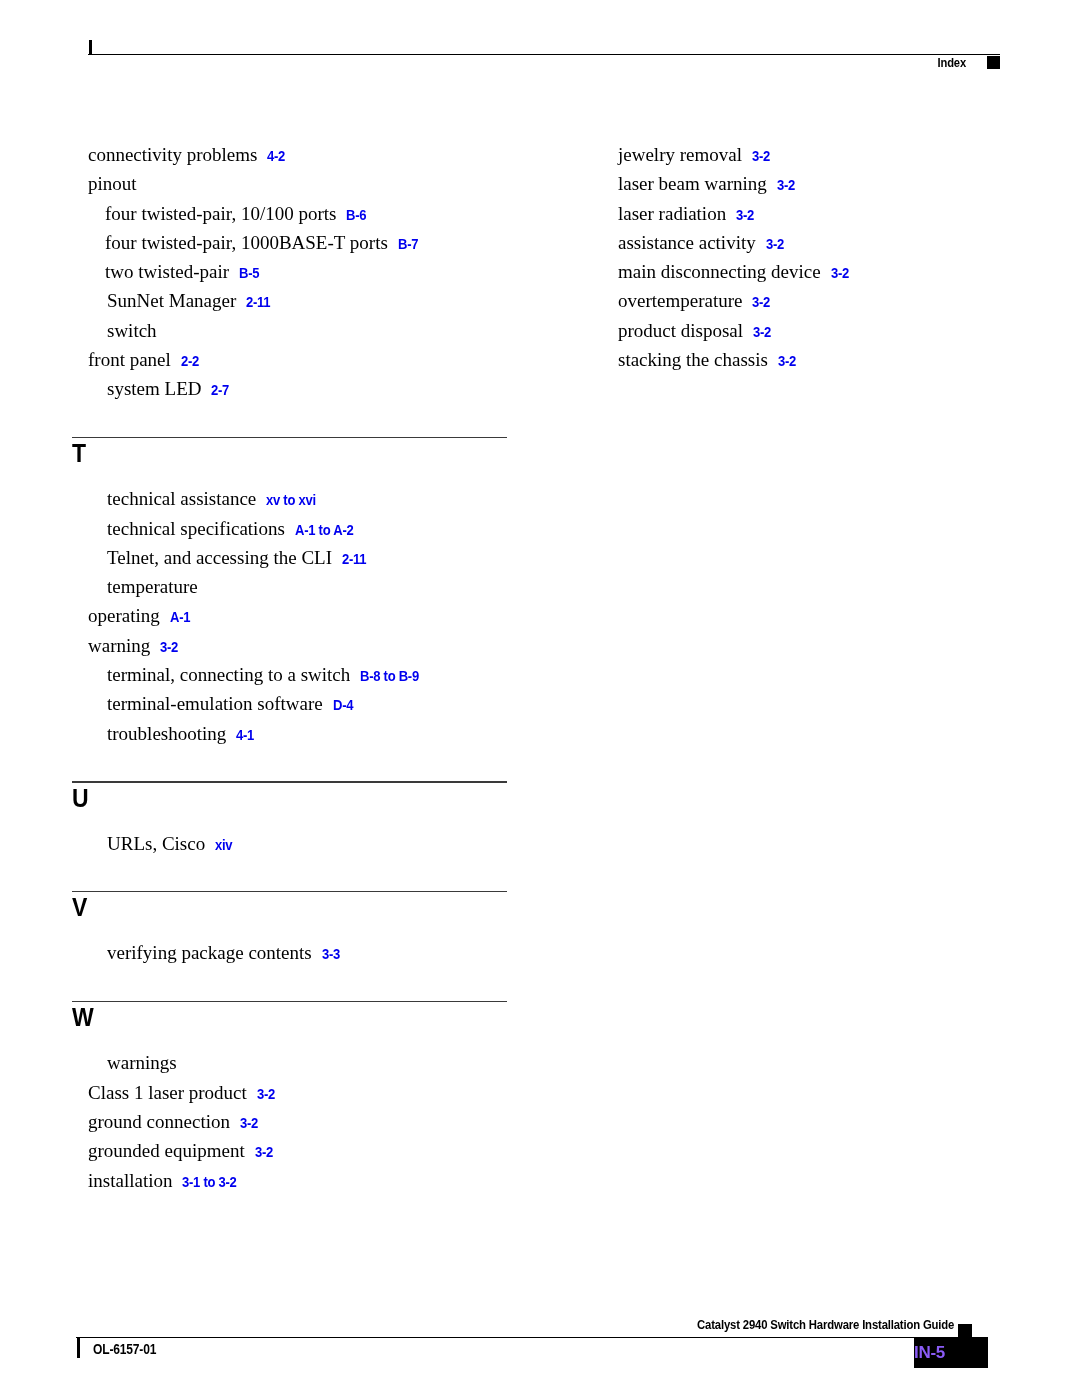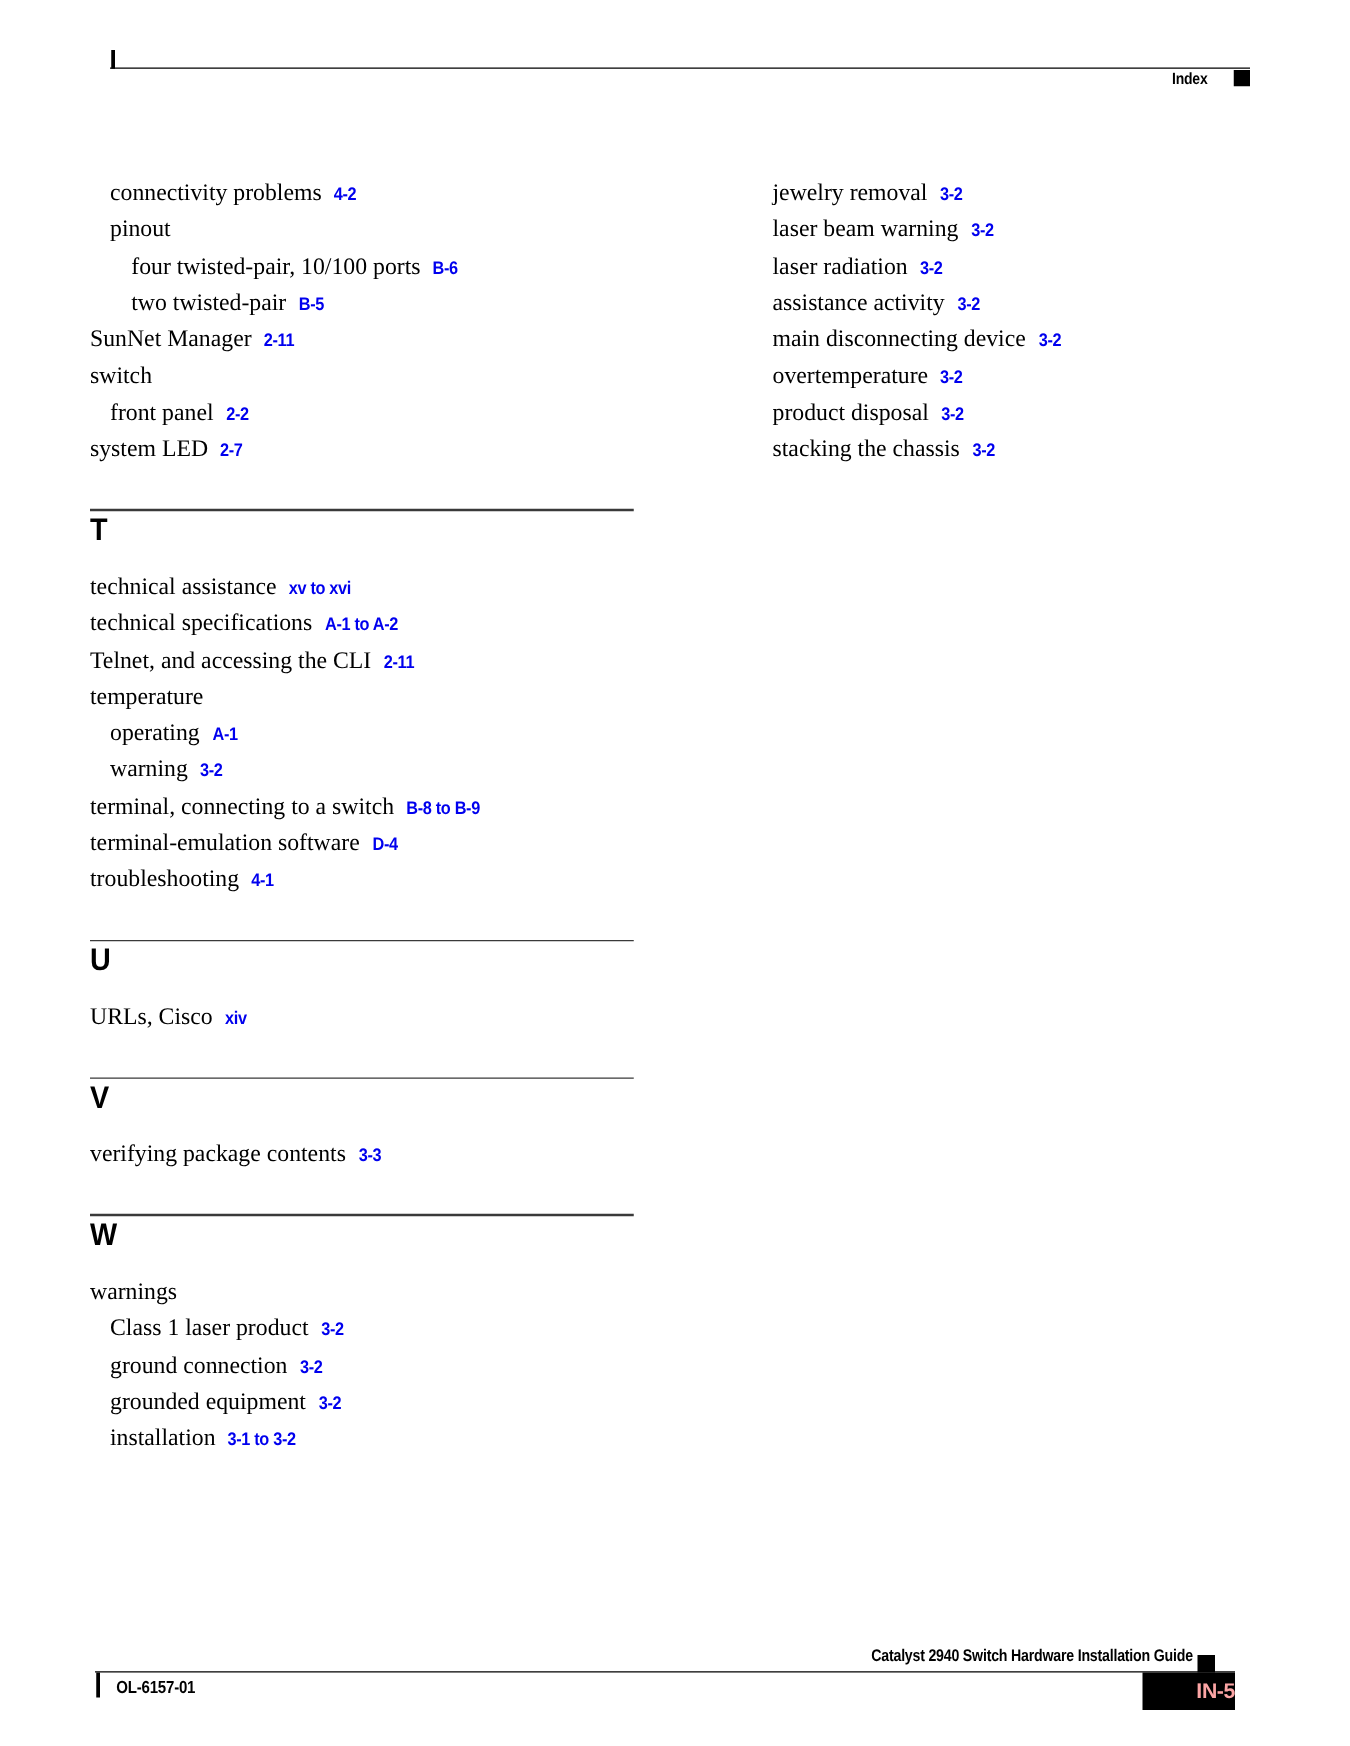--- a/index.html
+++ b/index.html
@@ -80,21 +80,21 @@
 
   
   .entry {
     font-family: "Liberation Serif", "DejaVu Serif", serif;
     font-size: 19px;
     line-height: 29.3px;
     height: 29.3px;
     color: #000000;
     white-space: nowrap;
   }
-  .entry.lvl0 { padding-left: 0px; }
+  .entry.lvl0 { padding-left: 0px; margin-left: 35px; }
   .entry.lvl1 { padding-left: 16px; }
   .entry.lvl2 { padding-left: 33px; }
 
   .entry .term { }
   .entry .pageref {
     font-family: "Liberation Sans", "DejaVu Sans", sans-serif;
     font-weight: bold;
     font-size: 14.5px;
     color: #0000ee;
     margin-left: 10px;
@@ -185,44 +185,45 @@
     line-height: 18px;
     white-space: nowrap;
   }
   .page-footer .page-badge {
     position: absolute;
     right: 0px;
     top: 22px;
     min-width: 74px;
     height: 30px;
     background: #000000;
-    color: #fca5a5;
+    color: #8b5cf6;
     font-family: "Liberation Sans", "DejaVu Sans", sans-serif;
     font-weight: bold;
     font-size: 17px;
     line-height: 30px;
-    text-align: right;
+    text-align: left;
     letter-spacing: -0.3px;
   }
 </style>
 </head>
 <body>
 
 <div class="page-header">
   <div class="left-tick"></div>
   <div class="rule"></div>
   <div class="header-label">Index</div>
   <div class="header-square"></div>
 </div>
 
 <div class="columns">
   <div class="col col-left" id="col-left">
       <div class="entry lvl1"><span class="term">connectivity problems</span><span class="pageref">4-2</span></div>
       <div class="entry lvl1"><span class="term">pinout</span></div>
       <div class="entry lvl2"><span class="term">four twisted-pair, 10/100 ports</span><span class="pageref">B-6</span></div>
+      <div class="entry lvl2"><span class="term">four twisted-pair, 1000BASE-T ports</span><span class="pageref">B-7</span></div>
       <div class="entry lvl2"><span class="term">two twisted-pair</span><span class="pageref">B-5</span></div>
       <div class="entry lvl0"><span class="term">SunNet Manager</span><span class="pageref">2-11</span></div>
       <div class="entry lvl0"><span class="term">switch</span></div>
       <div class="entry lvl1"><span class="term">front panel</span><span class="pageref">2-2</span></div>
       <div class="entry lvl0"><span class="term">system LED</span><span class="pageref">2-7</span></div>
       <div class="gap-before-section"></div>
       <div class="section">
         <div class="sect-rule"></div>
         <div class="sect-letter">T</div>
         <div class="gap-after-letter"></div>

